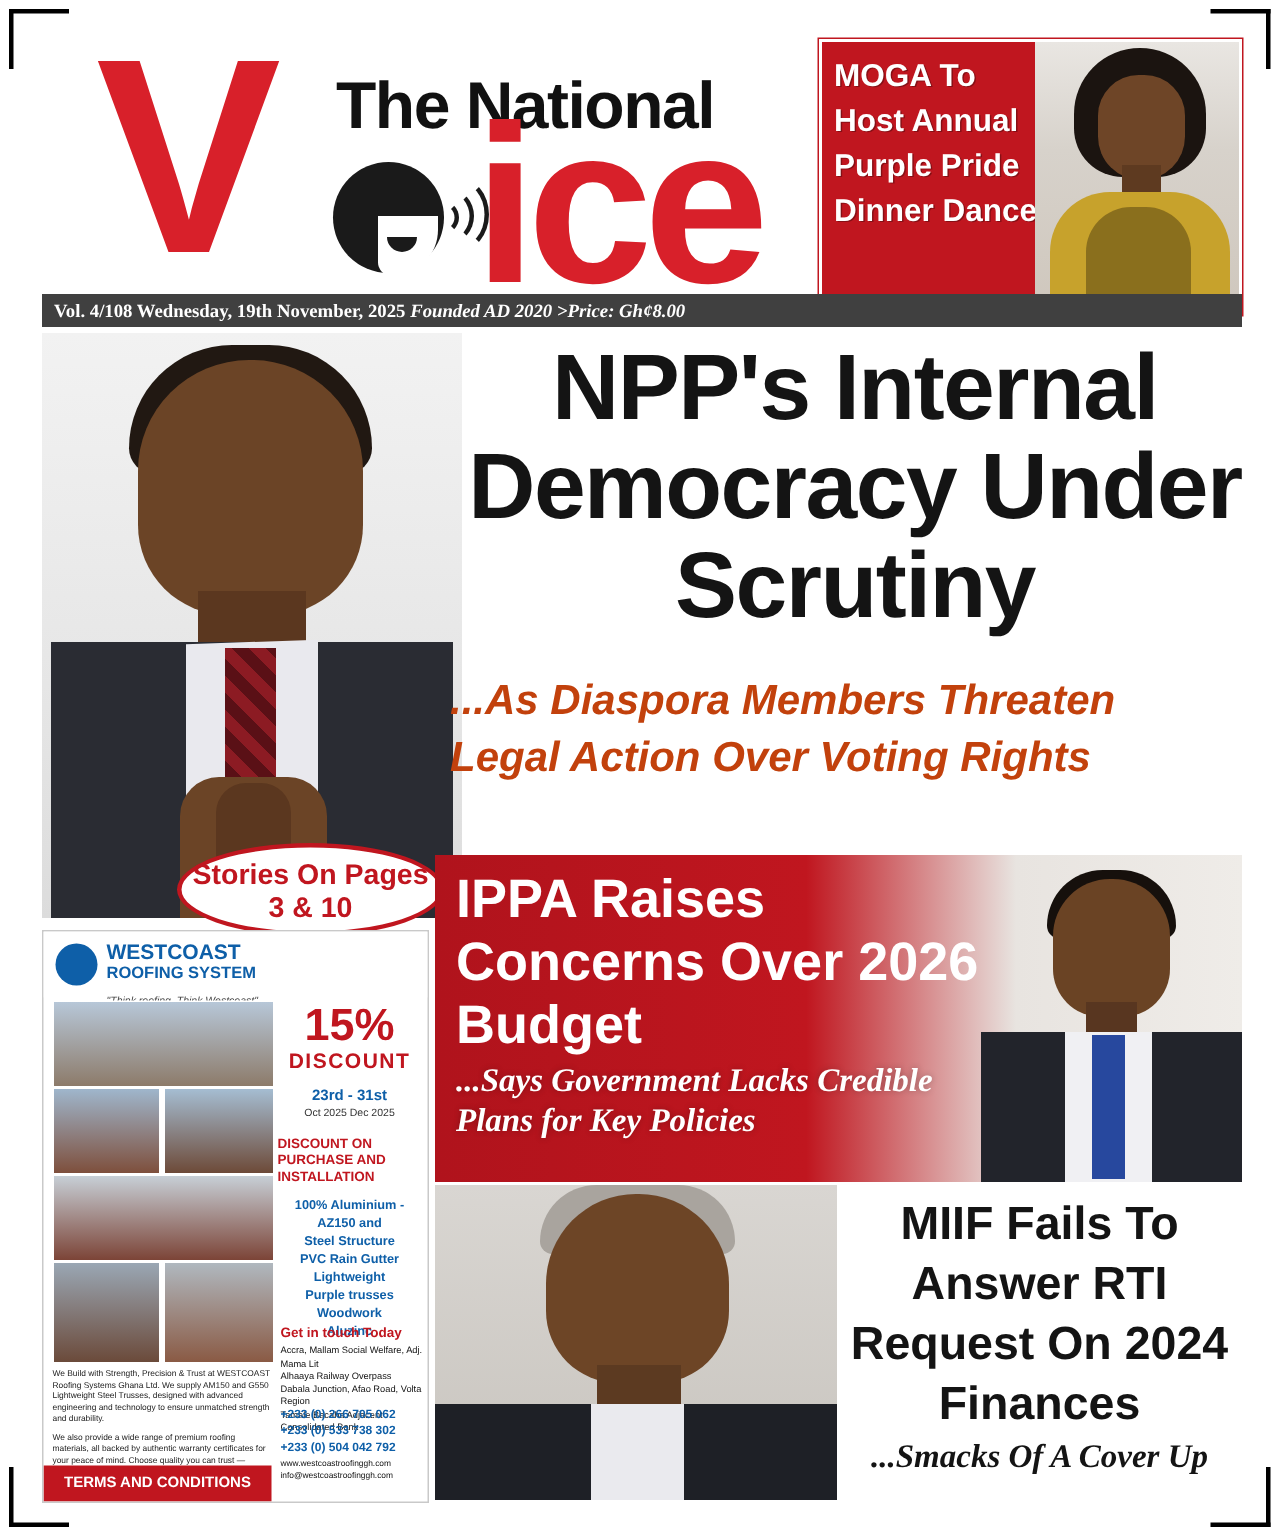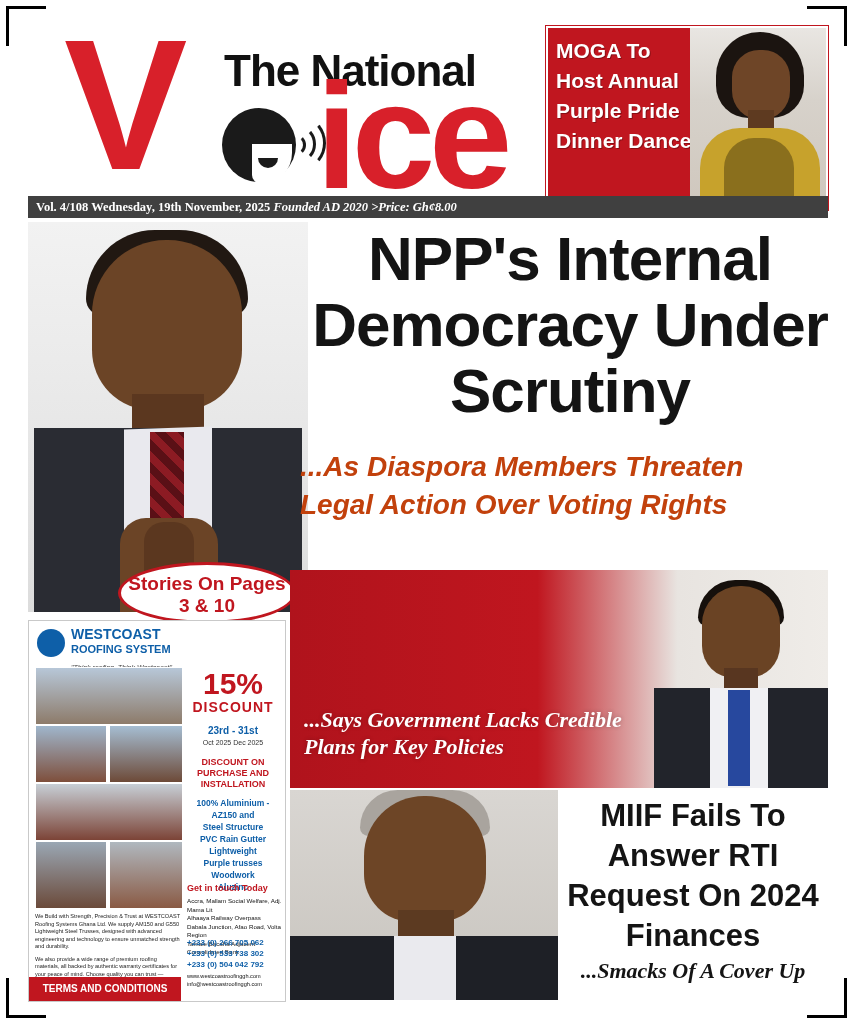--- a/index.html
+++ b/index.html
@@ -454,21 +454,21 @@
   .ad-badge .pct { font-size: 30px; line-height: 30px; text-align: center; }
   .ad-badge .disc { font-size: 14px; letter-spacing: 1px; }
   .ad-dates {
     position: absolute; left: 156px; top: 104px; width: 96px;
     text-align: center; color: #0e5fa8; font-weight: bold; font-size: 10px;
     line-height: 12px;
   }
   .ad-dates span { font-size: 7px; display: block; color: #333; font-weight: normal;}
   .ad-disc-on {
     position: absolute; left: 156px; top: 136px; width: 96px;
-    text-align: center; color: #c0161f; font-weight: bold; font-size: 9px;
+    text-align: left; color: #c0161f; font-weight: bold; font-size: 9px;
     line-height: 11px;
   }
   .ad-features {
     position: absolute; left: 156px; top: 176px; width: 96px;
     text-align: center; color: #0e5fa8; font-weight: bold; font-size: 8.5px;
     line-height: 12px;
   }
   .ad-body {
     position: absolute; left: 6px; top: 292px; width: 146px;
     font-size: 5.6px; line-height: 7.5px; color: #222;
@@ -550,20 +550,21 @@
     <div class="lp-hands"></div>
     <div class="lp-hands2"></div>
   </div>
 
   <div class="lead-head">NPP's Internal Democracy Under Scrutiny</div>
   <div class="lead-sub">...As Diaspora Members Threaten Legal Action Over Voting Rights</div>
 
   <div class="stories-badge">Stories On Pages 3 &amp; 10</div>
 
   <div class="ippa">
+    <div class="ippa-head">IPPA Raises Concerns Over 2026 Budget</div>
     <div class="ippa-sub">...Says Government Lacks Credible Plans for Key Policies</div>
     <div class="ippa-photo">
       <div class="ip-hair"></div>
       <div class="ip-head"></div>
       <div class="ip-neck"></div>
       <div class="ip-suit"></div>
       <div class="ip-shirt"></div>
       <div class="ip-tie"></div>
     </div>
   </div>

